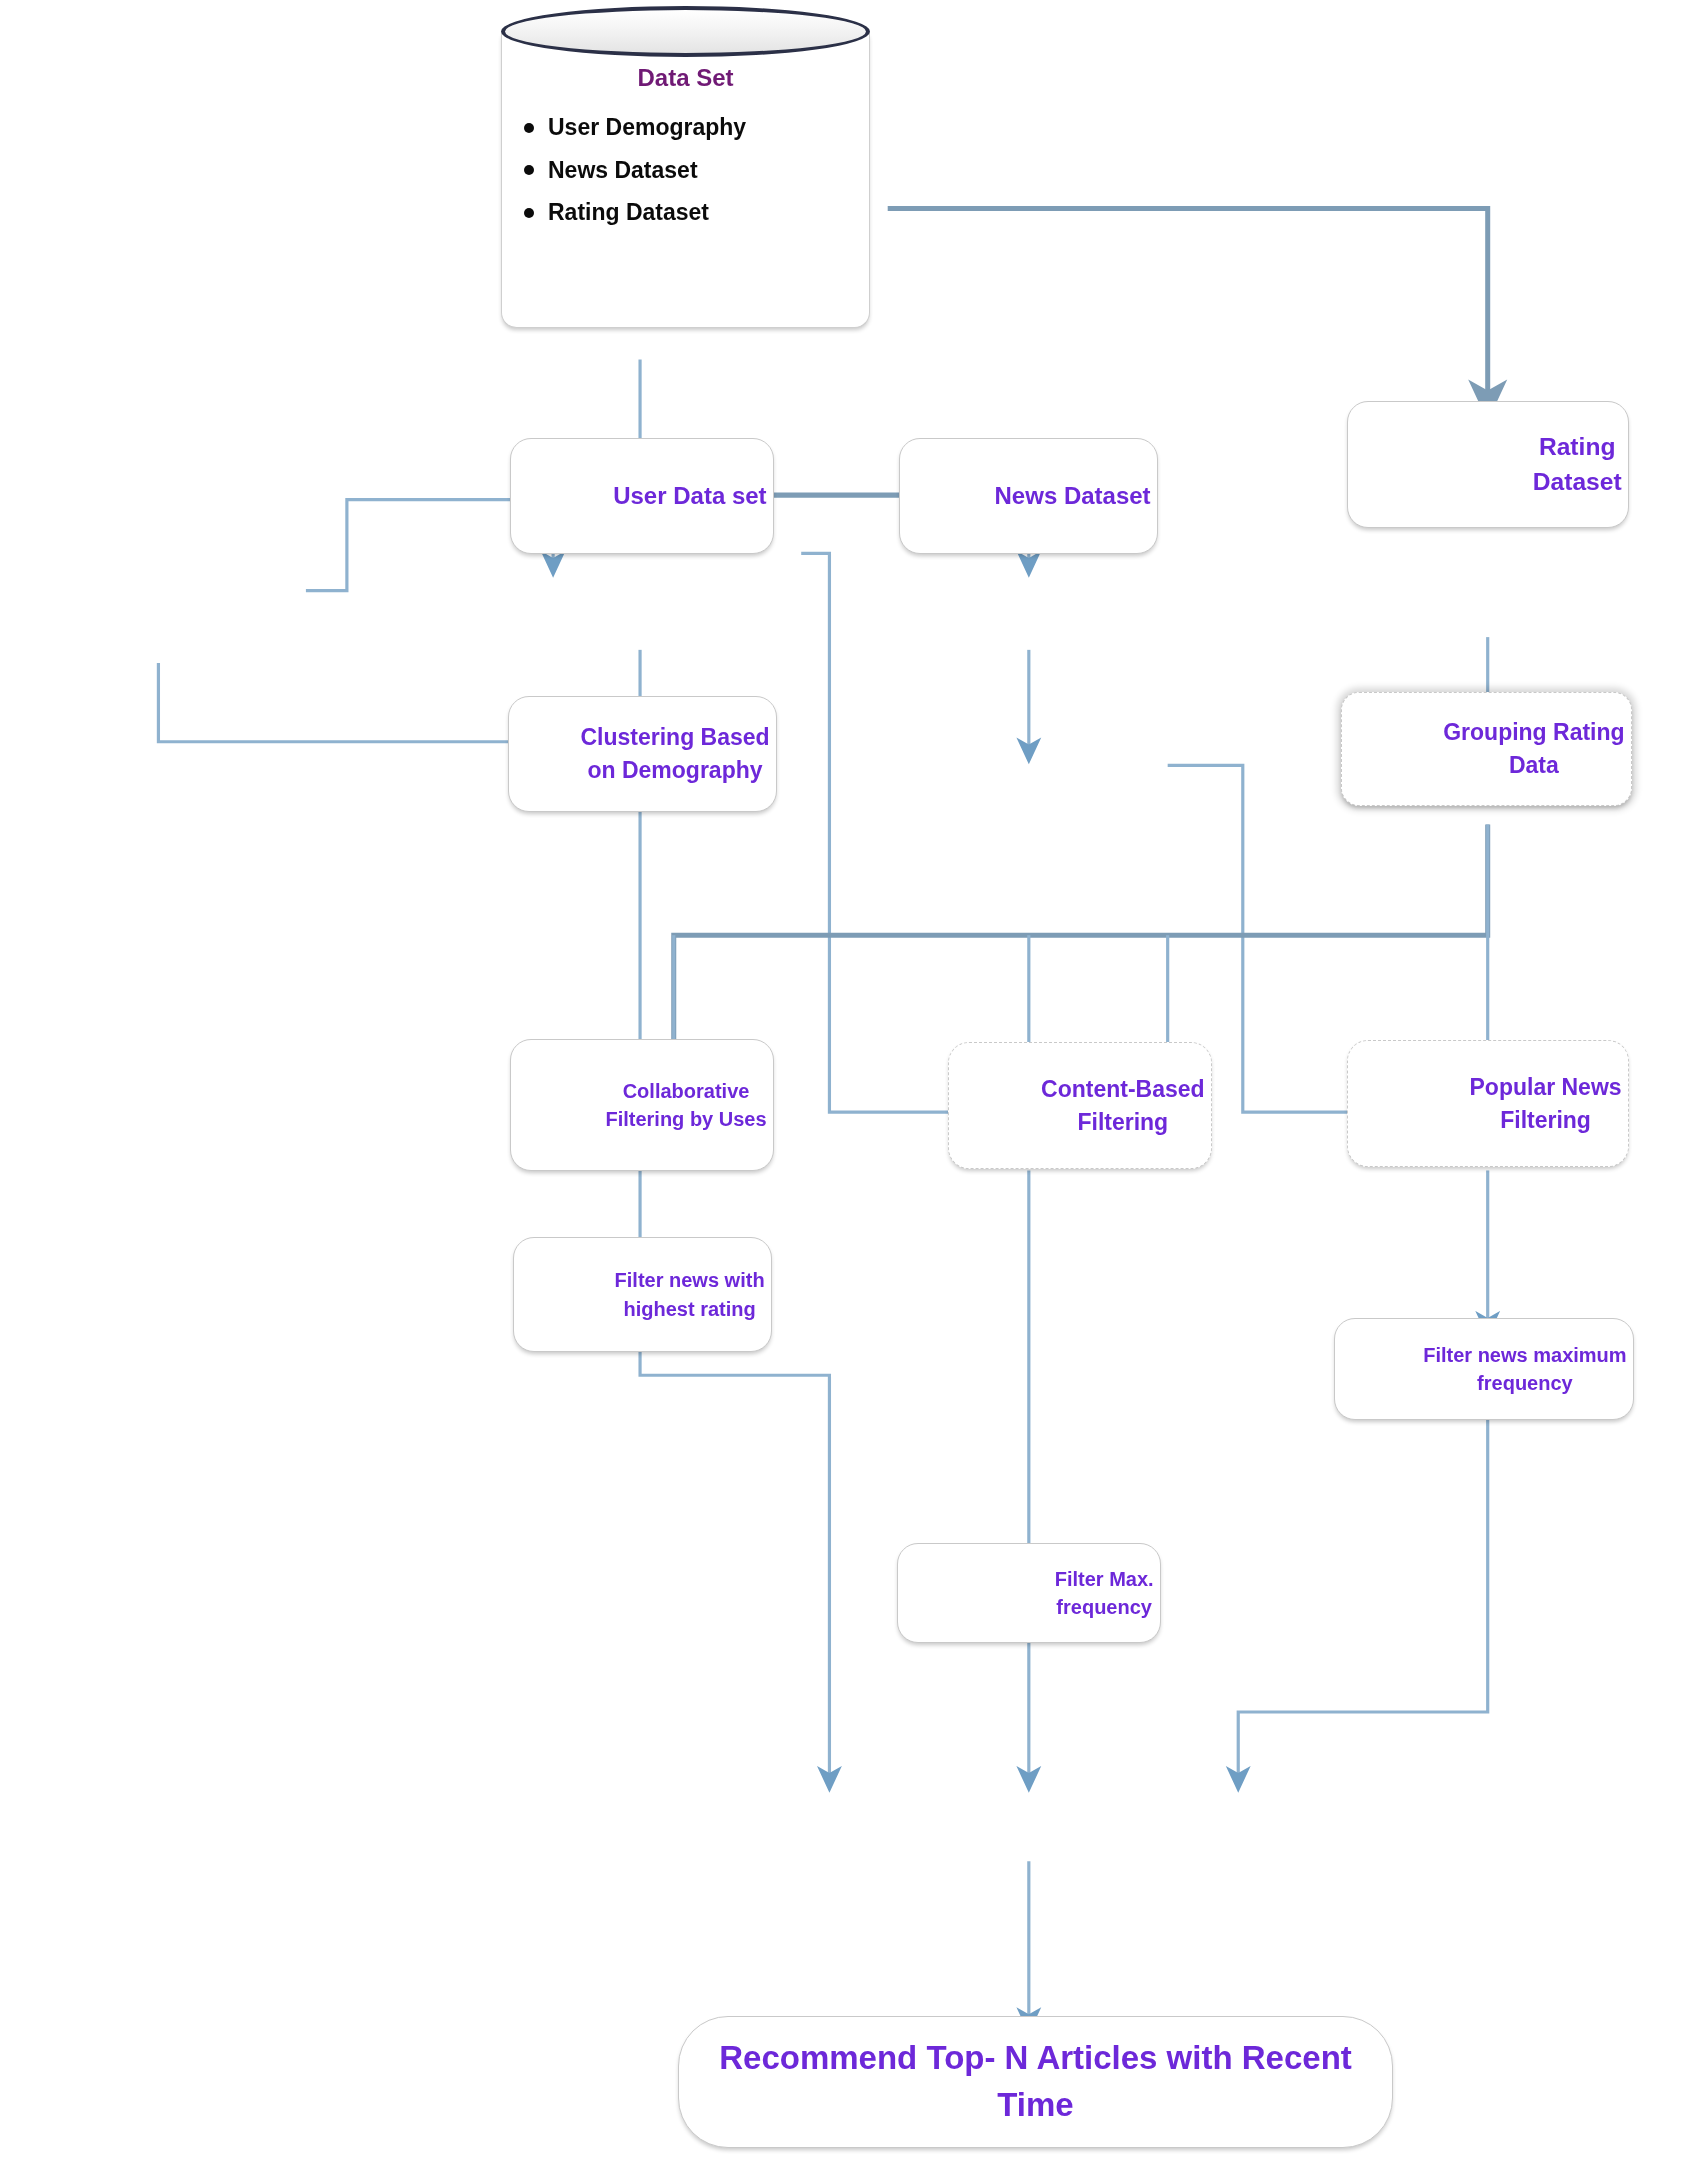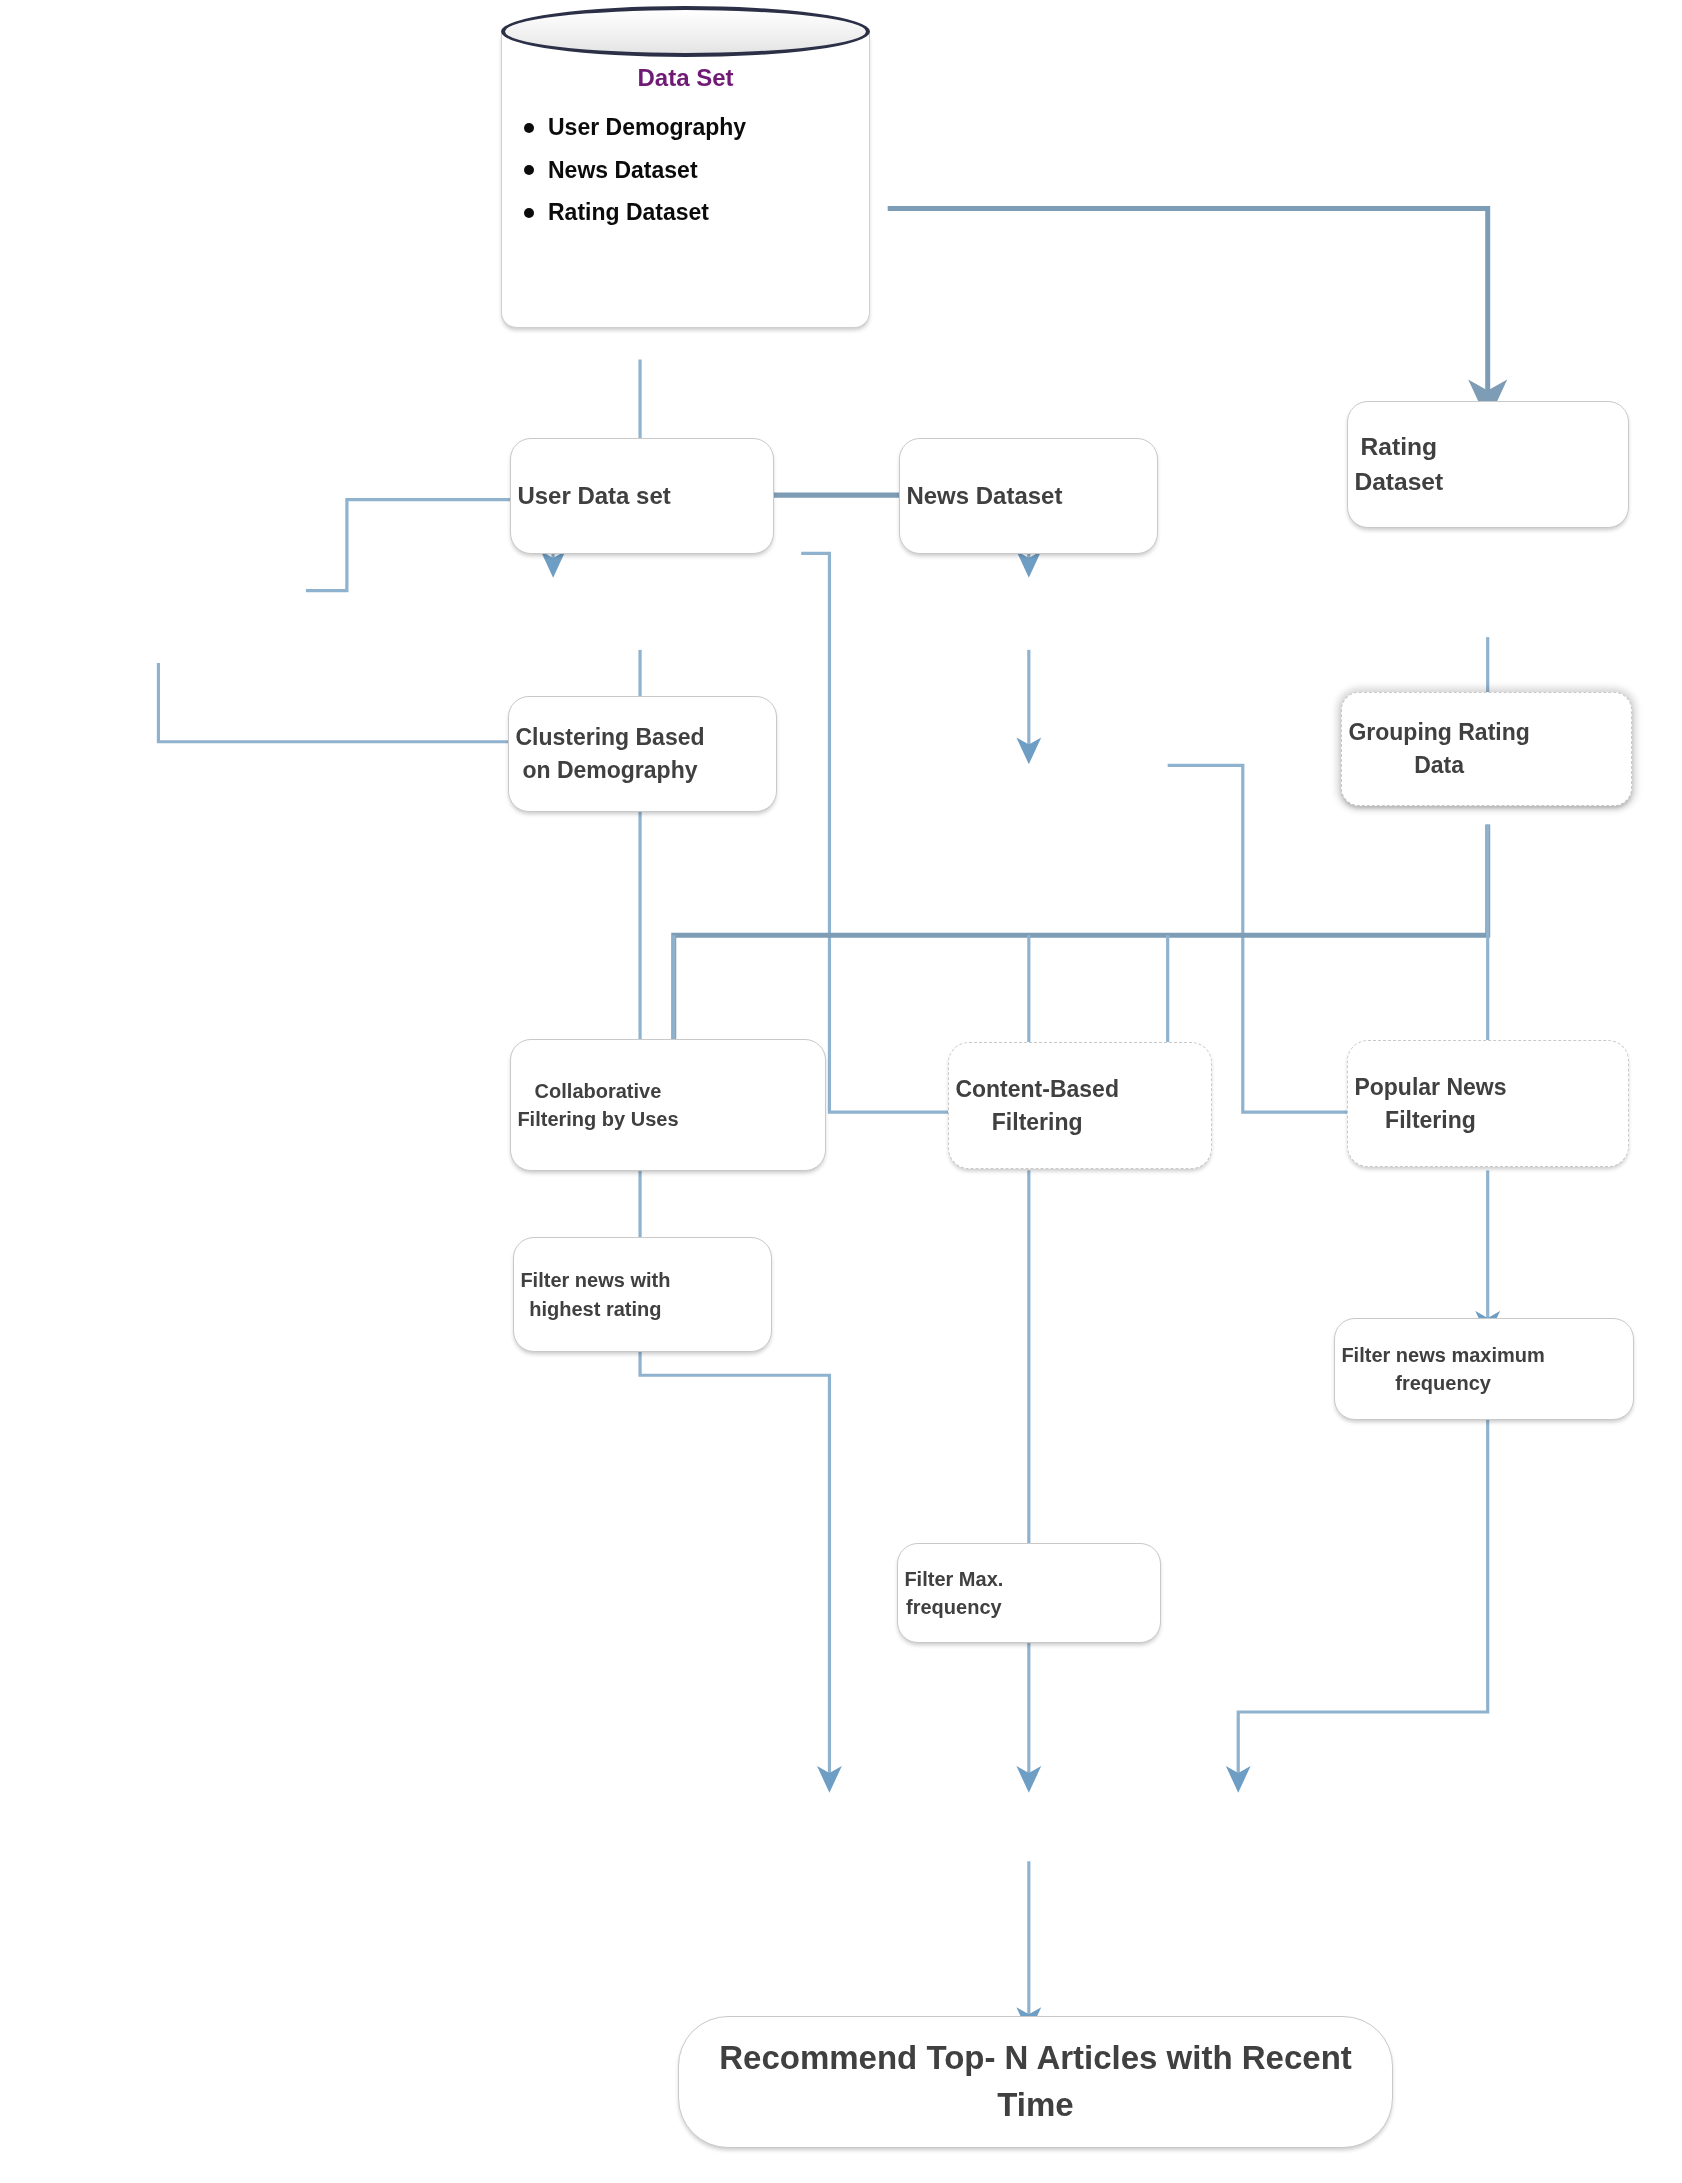--- a/index.html
+++ b/index.html
@@ -8,23 +8,23 @@
   #wires{position:absolute;left:0;top:0;width:1683px;height:2183px;}
 
   .node{
     position:absolute;
     box-sizing:border-box;
     background:#ffffff;
     border:0.9px solid #c9c9c9;
     border-radius:21px;
     display:flex;
     align-items:center;
-    justify-content:flex-start;
+    justify-content:flex-end;
     text-align:center;
-    color:#404040;
+    color:#6d28d9;
     font-weight:bold;
     line-height:1.42;
     box-shadow:0 3.2px 4.1px -1.4px rgba(0,0,0,0.22);
     padding:2.7px 6.4px;
   }
   .node .lbl{display:block;white-space:pre-line;}
   .dashed{border-style:dashed;}
   .dotted{border-style:dotted;}
   .glow{box-shadow:0 0 7.3px 3.6px rgba(0,0,0,0.16), 0 3.2px 4.1px -1.4px rgba(0,0,0,0.20);}
 
@@ -164,21 +164,21 @@
     <span class="lbl">Clustering Based
 on Demography</span>
   </div>
 
 
   <div class="node dashed glow" style="left:1341px;top:692px;width:291px;height:114px;font-size:23px;border-radius:18px;">
     <span class="lbl">Grouping Rating
 Data</span>
   </div>
 
-  <div class="node" style="left:510px;top:1039px;width:316px;height:132px;font-size:20px;">
+  <div class="node" style="left:510px;top:1039px;width:264px;height:132px;font-size:20px;">
     <span class="lbl">Collaborative
 Filtering  by Uses</span>
   </div>
 
   <div class="node dashed" style="left:948px;top:1042px;width:264px;height:127px;font-size:23px;">
     <span class="lbl">Content-Based
 Filtering</span>
   </div>
 
   <div class="node dashed" style="left:1347px;top:1040px;width:282px;height:127px;font-size:23px;">

